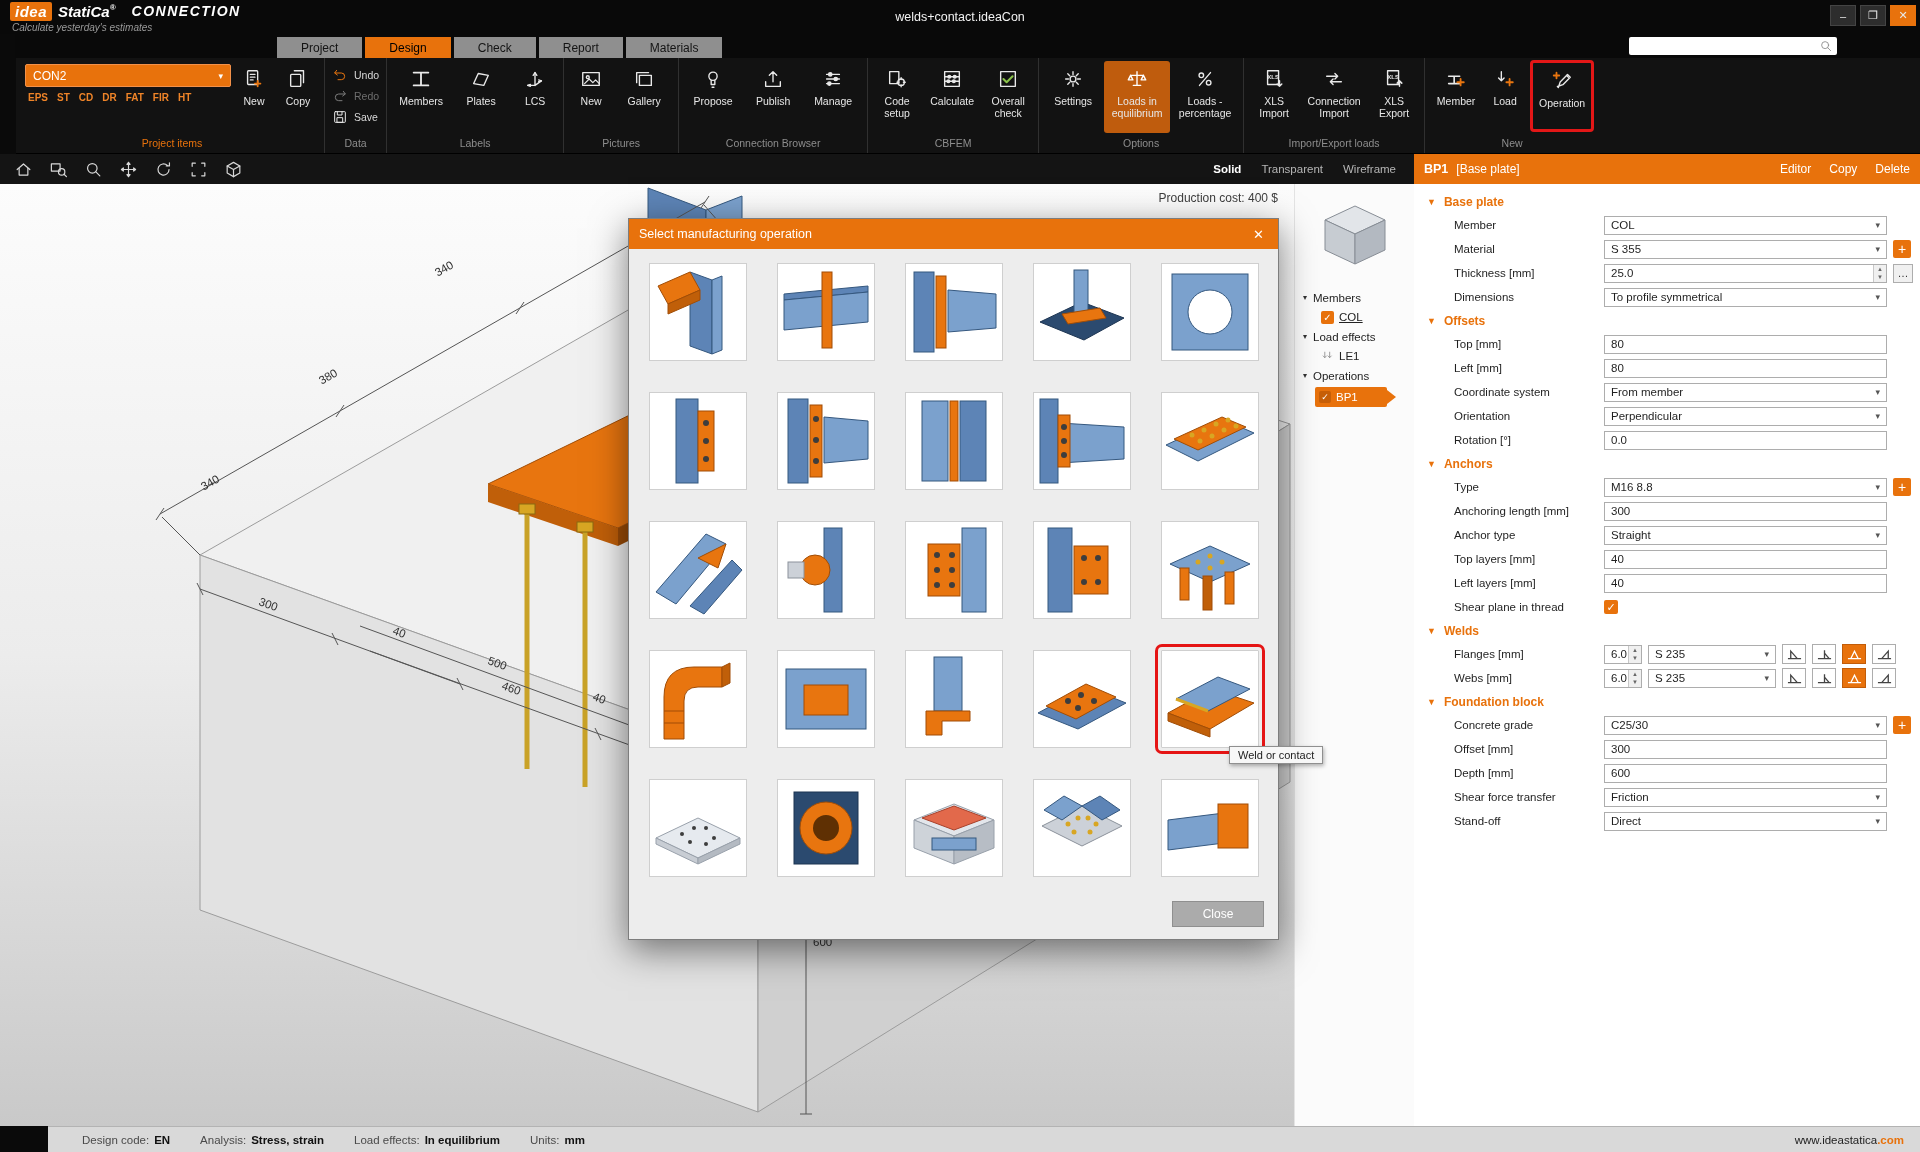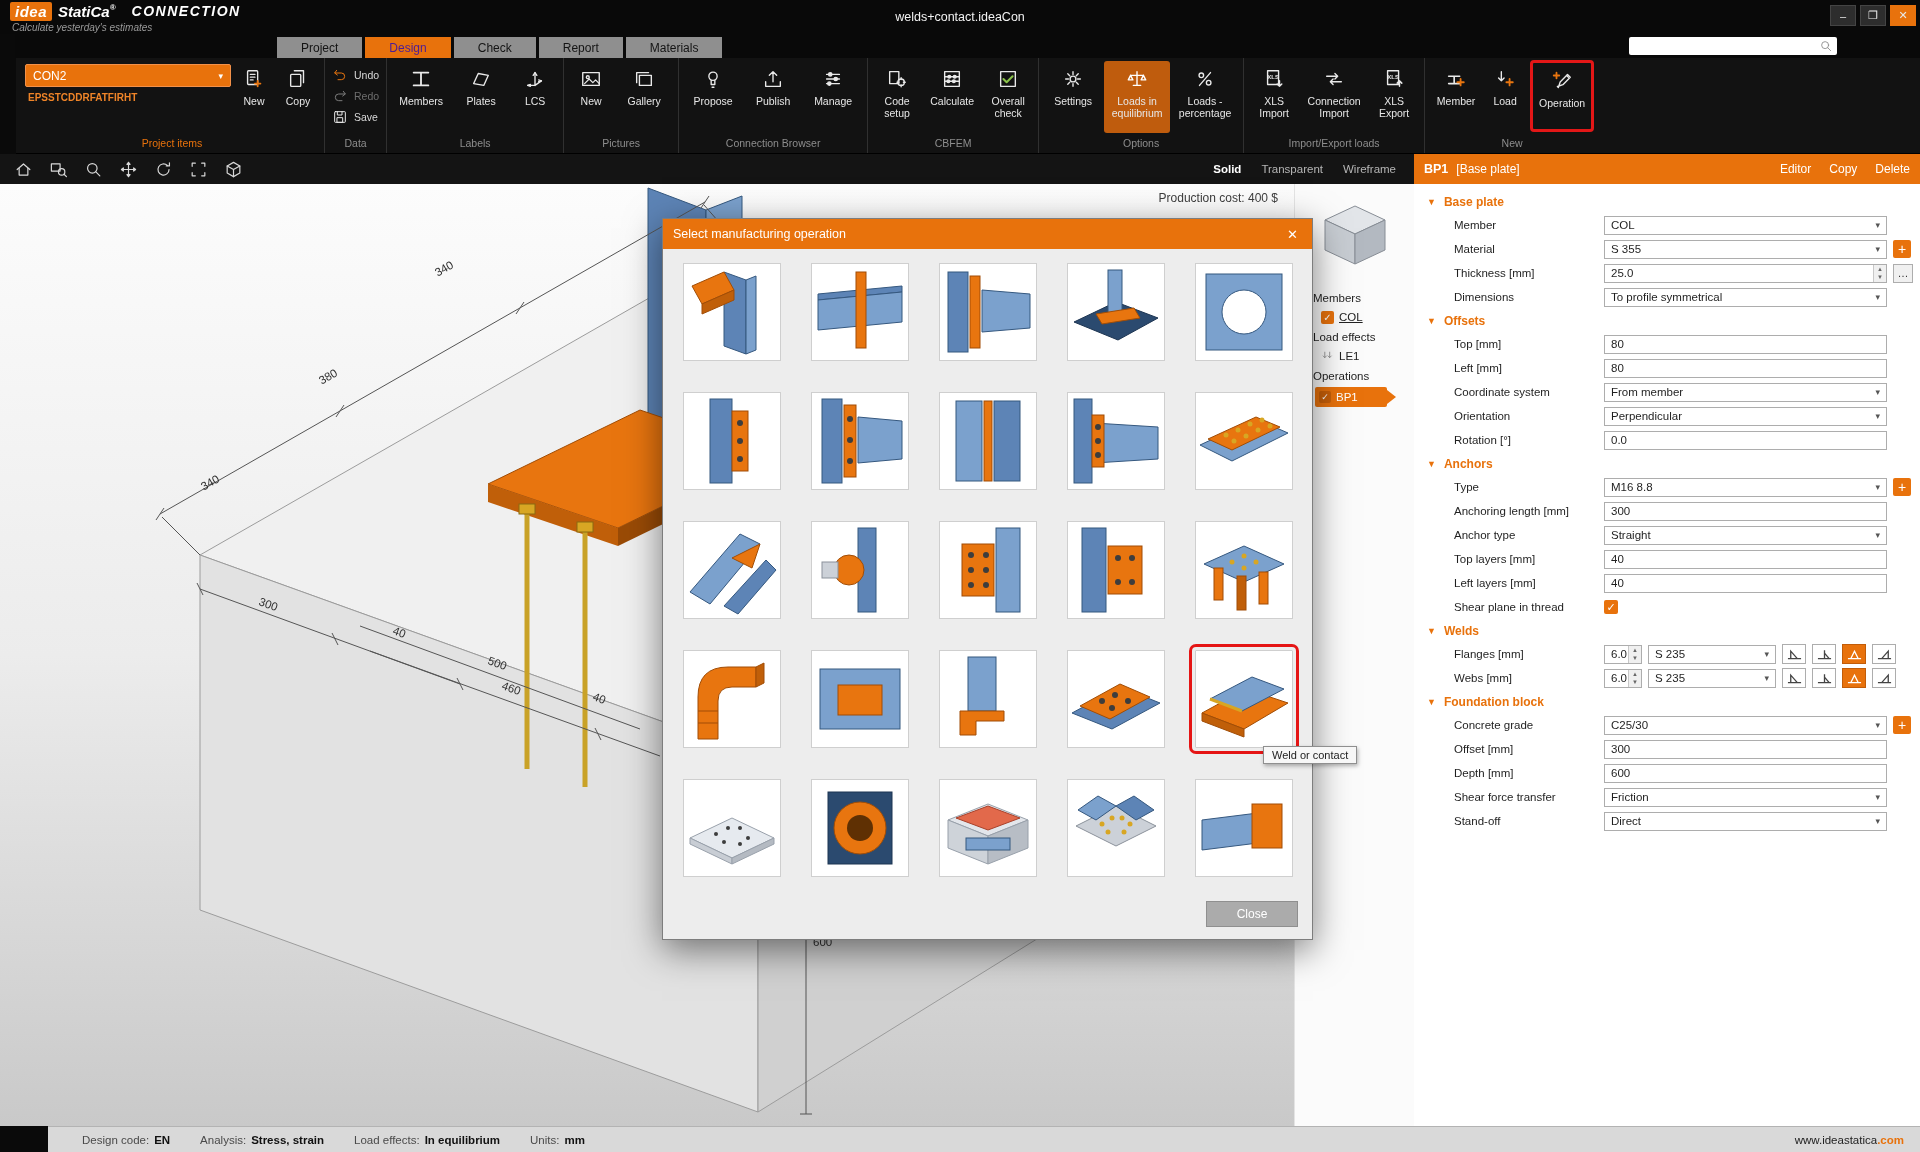--- a/index.html
+++ b/index.html
@@ -18,38 +18,38 @@
   .tagline { font-size:10px; font-style:italic; color:#9a9a9a; margin-top:1px; margin-left:2px; }
   .doc-title { position:absolute; left:50%; transform:translateX(-50%); font-size:12.5px; color:#f2f2f2; }
   .win-btns { position:absolute; right:4px; top:5px; display:flex; gap:4px; }
   .win-btn { width:26px; height:21px; background:#2d2d2d; color:#e8e8e8; font-size:11px; display:flex; align-items:center; justify-content:center; border:1px solid #444; }
   .win-btn.close { background:#e8720c; border-color:#e8720c; }
 
   
   .tabrow { height:24px; background:#090909; display:flex; align-items:flex-end; position:relative;margin-left:15px; }
   .tabs { display:flex; gap:3px; margin-left:262px; }
   .tab { height:21px; padding:0 24px; background:#8f8f8f; color:#141414; font-size:12px; display:flex; align-items:center; }
-  .tab.active { background:#e8720c; color:#4c1d95; }
+  .tab.active { background:#e8720c; color:#000000; }
   .searchbox { position:absolute; right:83px; top:3px; width:208px; height:18px; background:#fff; border-radius:2px; display:flex; align-items:center; justify-content:flex-end; padding:0 4px; }
 
   
   .ribbon { height:96px; background:#121212; display:flex; padding-left:4px; border-bottom:1px solid #000;margin-left:16px; }
   .rgroup { display:flex; flex-direction:column; border-right:1px solid #303030; padding:0 5px; }
   .rbody { flex:1; display:flex; align-items:flex-start; gap:2px; padding-top:3px; }
   .rlabel { height:17px; font-size:10.5px; color:#8d8d8d; text-align:center; line-height:15px; white-space:nowrap; }
   .rlabel.orange { color:#e8720c; }
   .bigbtn { width:58px; min-height:72px; display:flex; flex-direction:column; align-items:center; padding-top:5px; gap:3px; color:#e6e6e6; font-size:10.5px; text-align:center; border-radius:3px; cursor:default; }
   .bigbtn .lbl { line-height:1.15; }
   .bigbtn.w66 { width:66px; }
   .bigbtn.orangebg { background:#bf5c0d; }
   .icn { display:flex; align-items:center; justify-content:center; height:26px; }
   .pi-wrap { width:206px; display:flex; flex-direction:column; }
   .con-select { height:23px; margin-top:3px; background:#e8720c; border:1px solid #f2914a; color:#fff; font-size:12px; display:flex; align-items:center; justify-content:space-between; padding:0 7px; border-radius:2px; }
   .con-caret { font-size:9px; }
-  .codes { display:flex; padding:5px 3px 0 3px; font-size:10px; font-weight:bold; color:#ef8428; }
+  .codes { display:flex; gap:9px; padding:5px 3px 0 3px; font-size:10px; font-weight:bold; color:#ef8428; }
   .smallcol { display:flex; flex-direction:column; gap:5px; padding:6px 2px 0 2px; }
   .smallbtn { display:flex; align-items:center; gap:6px; font-size:10.5px; color:#d8d8d8; height:16px; }
   .smallbtn.disabled { color:#6e6e6e; }
   .smallbtn .icn { height:16px; }
   .red-wrap { border:3px solid #e31717; border-radius:4px; margin:-1px 0 0 2px; }
 
   
   .content { display:flex; height:972px; }
   .left-stack { width:1414px; display:flex; flex-direction:column; }
   .vtoolbar { height:30px; background:#141414; display:flex; align-items:center; gap:16px; padding-left:14px; }
@@ -100,21 +100,21 @@
   .wbtn.on { background:#e8720c; border-color:#c25c08; color:#fff; }
 
   
   .status { height:26px; background:#d9d9d9; border-top:1px solid #b3b3b3; display:flex; align-items:center; gap:8px; padding:0 16px 0 34px; font-size:11.5px; color:#4a4a4a;margin-left:48px; }
   .stat-pair { display:flex; gap:5px; margin-right:22px; }
   .stat-pair b { color:#111; }
   .weblink { margin-left:auto; color:#222; }
   .weblink b { color:#e8720c; }
 
   
-  .modal { position:absolute; left:662px; top:218px; width:651px; height:722px; background:#ededed; border:1px solid #7d7d7d; box-shadow:0 10px 34px rgba(0,0,0,.5); z-index:50; }
+  .modal { position:absolute; left:628px; top:218px; width:651px; height:722px; background:#ededed; border:1px solid #7d7d7d; box-shadow:0 10px 34px rgba(0,0,0,.5); z-index:50; }
   .mtitle { height:30px; background:#e8720c; color:#fff; display:flex; align-items:center; padding:0 10px; font-size:12.5px; }
   .mclose-x { margin-left:auto; font-size:13px; padding:0 4px; }
   .mgrid { display:grid; grid-template-columns:repeat(5,98px); gap:31px 30px; padding:14px 20px; }
   .thumb { width:98px; height:98px; background:#fff; border:1px solid #cfcfcf; }
   .thumb.hl { outline:3px solid #e51515; outline-offset:3px; border-radius:1px; }
   .mtooltip { position:absolute; left:600px; top:527px; background:#f7f7f7; border:1px solid #8f8f8f; padding:2px 8px; font-size:11px; color:#222; white-space:nowrap; box-shadow:1px 2px 4px rgba(0,0,0,.3); z-index:60; }
   .mclose-btn { position:absolute; right:14px; bottom:12px; width:92px; height:26px; background:#ababab; border:1px solid #8f8f8f; color:#fff; font-size:12px; }
 </style>
 </head>
 <body>

